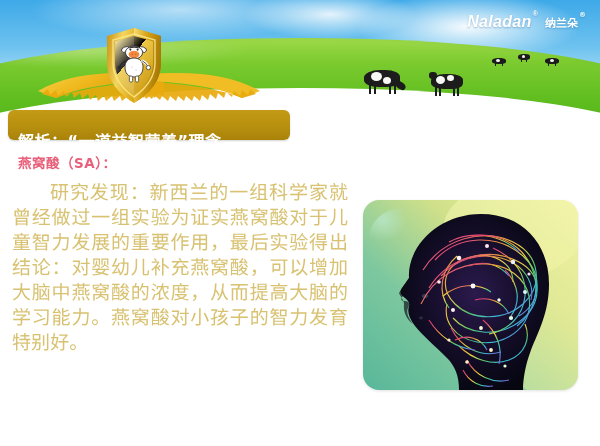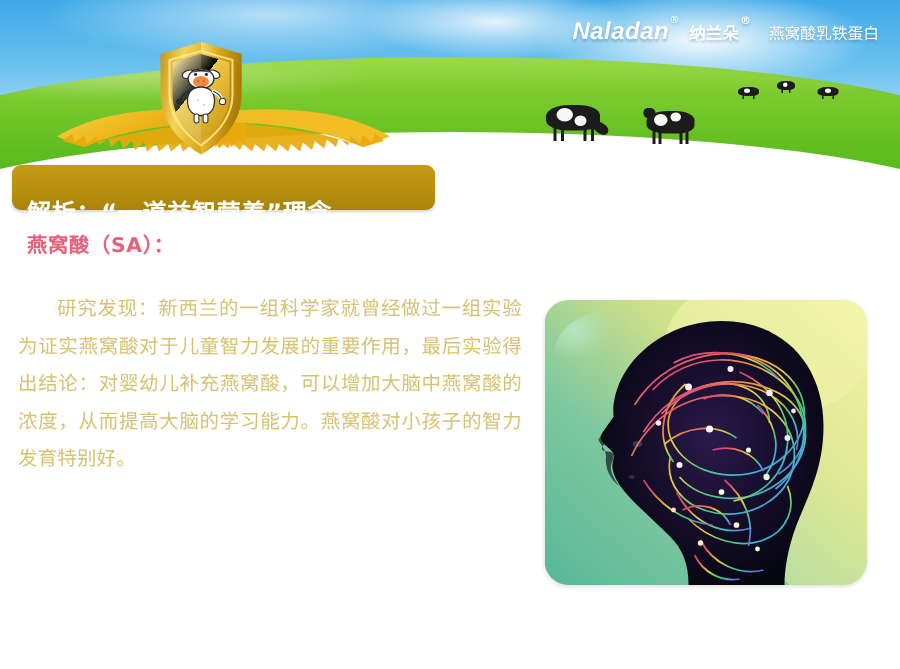--- a/index.html
+++ b/index.html
@@ -260,25 +260,25 @@
     white-space: nowrap;
   }
   .body-col {
     position: absolute;
     left: 12px;
     top: 30px;
     width: 336px;
   }
   .para {
     font-family: "DejaVu Sans", sans-serif;
-    font-size: 13px;
+    font-size: 19px;
     line-height: 25px;
     color: #d8c271;
     text-indent: 2em;
-    margin: 16px 0 2px 0;
+    margin: 2px 0 2px 0;
     text-align: justify;
     text-justify: inter-ideograph;
     letter-spacing: 0.1px;
   }
 
   
   .brain-fig {
     position: absolute;
     left: 363px;
     top: 52px;
@@ -427,21 +427,20 @@
       </svg>
     </div>
 
     <div class="brand">
       <span class="brand-latin">
         <span>Naladan</span><span class="brand-sup">®</span>
       </span>
       <span class="brand-cn">
         <span>纳兰朵</span><span class="brand-sup">®</span>
       </span>
-      <span class="brand-desc">燕窝酸乳铁蛋白</span>
     </div>
   </div>
 
   <div class="title-bar">
     <span class="title-text">解析：“一道益智营养”理念</span>
   </div>
 
   <div class="content">
 
     <div class="sub-head">燕窝酸（SA）：</div>

